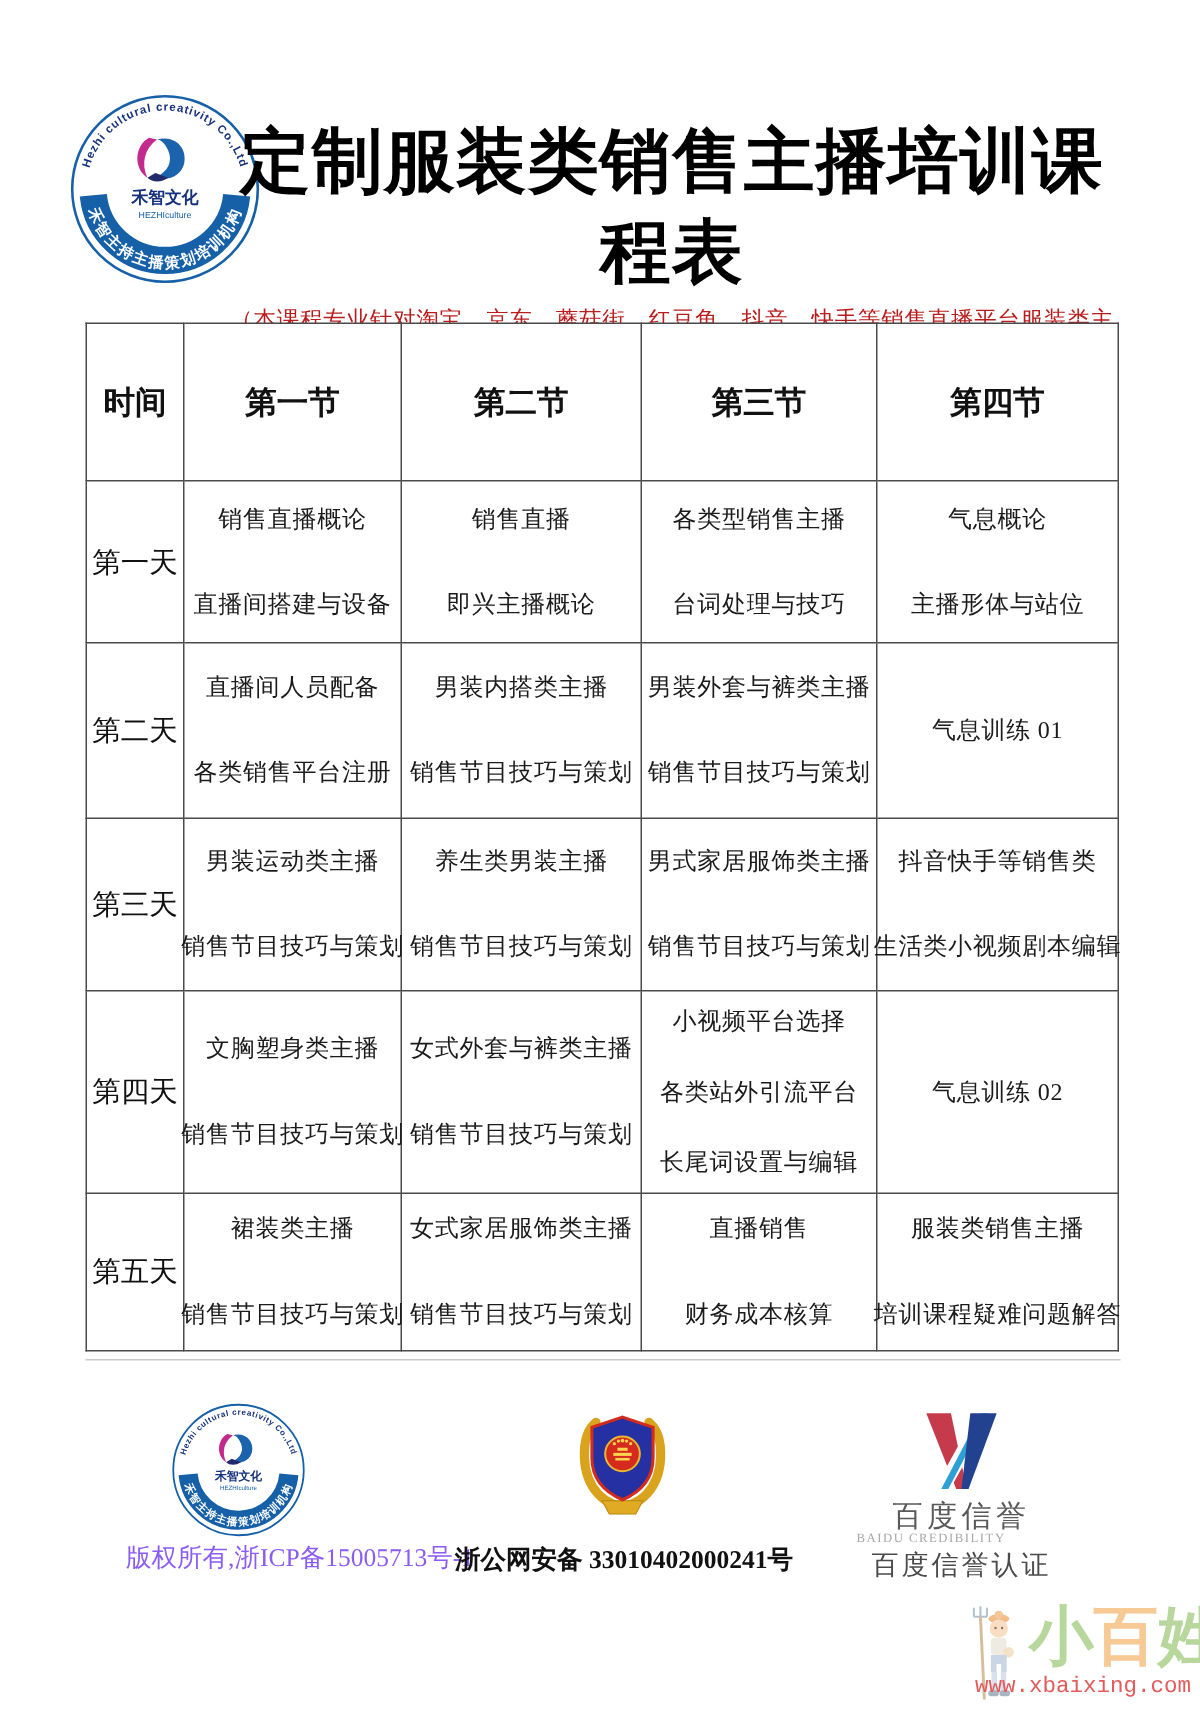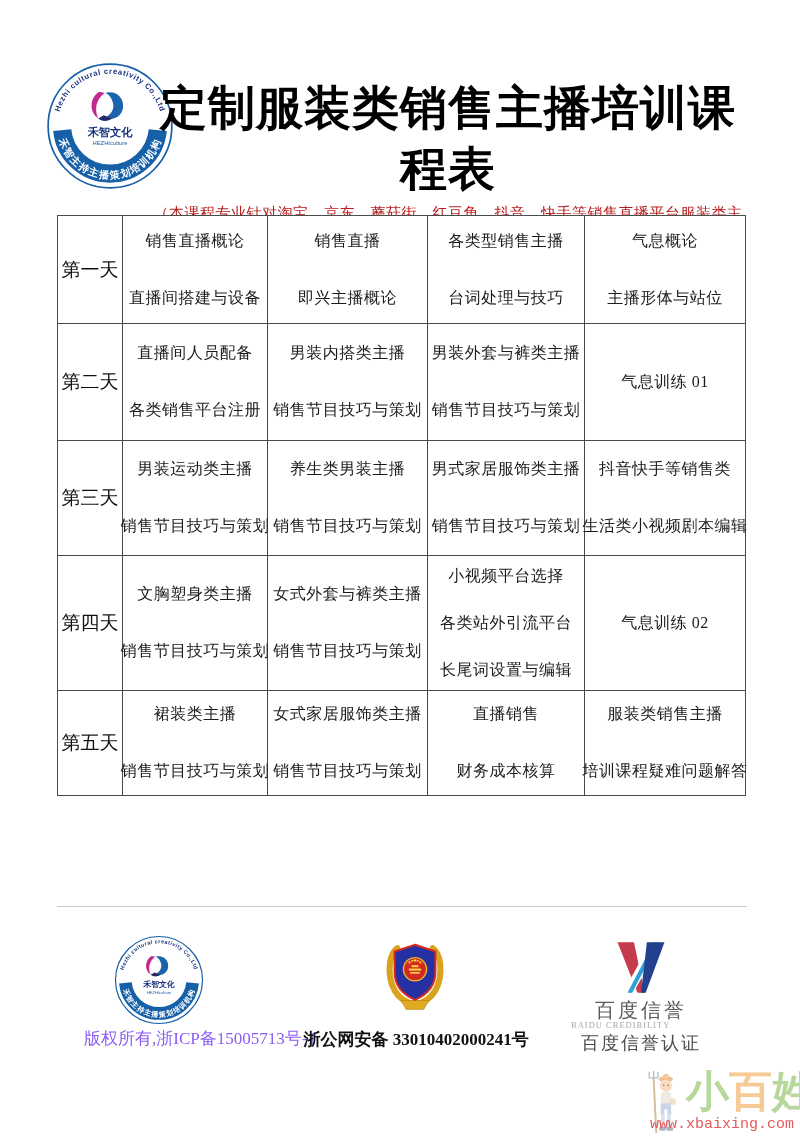--- a/index.html
+++ b/index.html
@@ -79,20 +79,27 @@
 
   <table class="course-table">
     <colgroup>
       <col style="width:65px">
         <col style="width:145px">
         <col style="width:160px">
       <col style="width:157px">
         <col style="width:161px">
     </colgroup>
     <tbody>
+        <tr style="height:105px">
+      <th>时间</th>
+      <th>第一节</th>
+      <th>第二节</th>
+      <th>第三节</th>
+      <th>第四节</th>
+    </tr>
     <tr style="height:108px">
       <td class="day-cell">第一天</td>
       <td>
             <div class="lines">
         <div class="cell-line">销售直播概论</div>
         <div class="cell-line">直播间搭建与设备</div>
             </div>
           </td>
       <td>
             <div class="lines">

